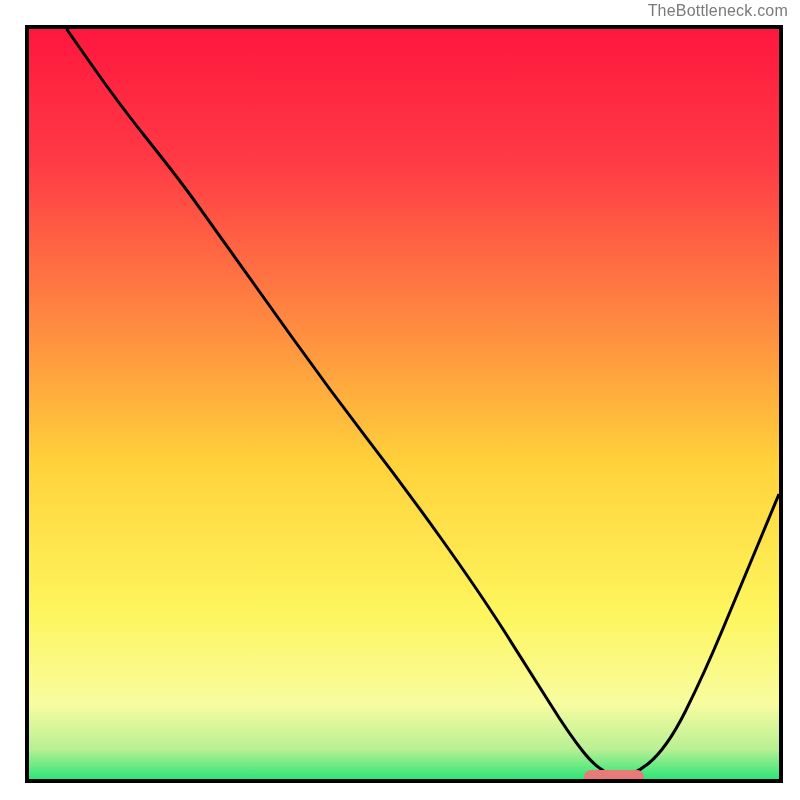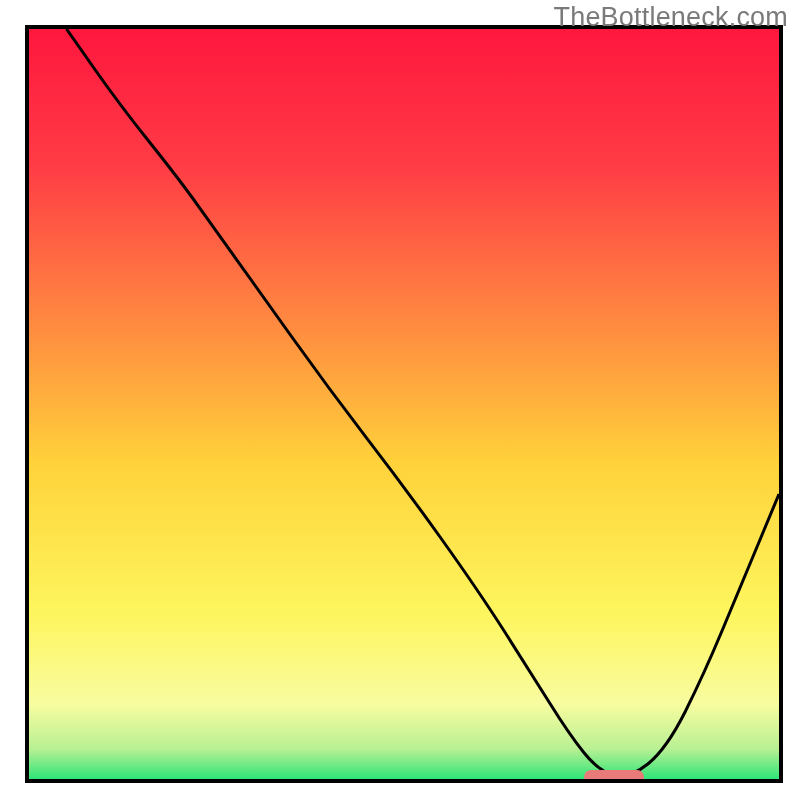--- a/index.html
+++ b/index.html
@@ -13,21 +13,21 @@
   .canvas {
     position: relative;
     width: 800px;
     height: 800px;
   }
   .watermark {
     position: absolute;
     top: 2px;
     right: 12px;
     color: #7a7a7a;
-    font-size: 27px;
+    font-size: 16px;
     font-weight: 500;
     letter-spacing: 0.2px;
     z-index: 50;
   }
   .plot-frame {
     position: absolute;
     left: 25px;
     top: 25px;
     width: 750px;   
     height: 750px;  

